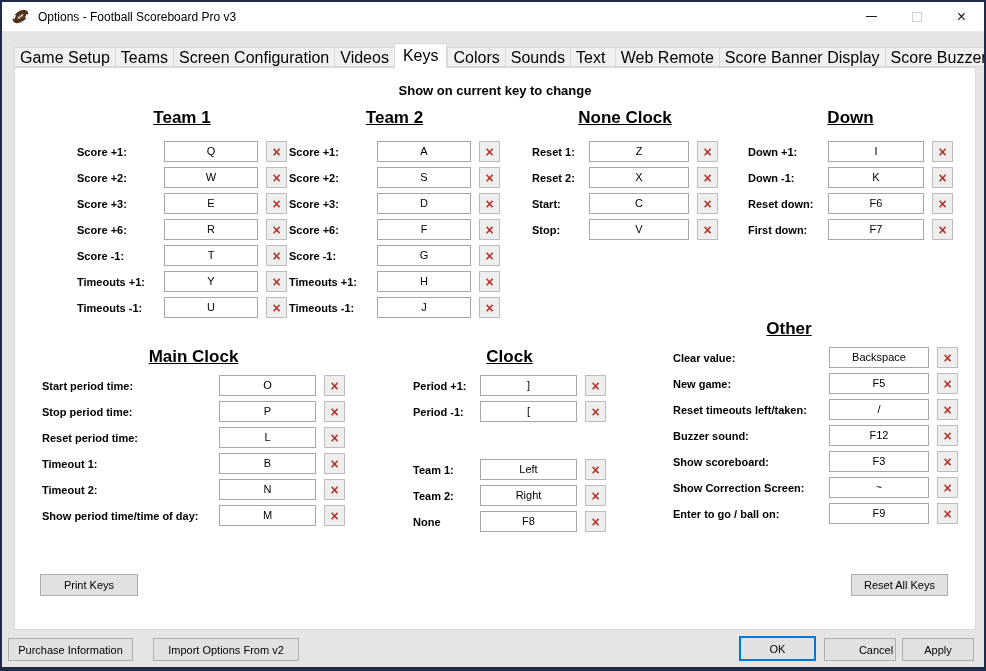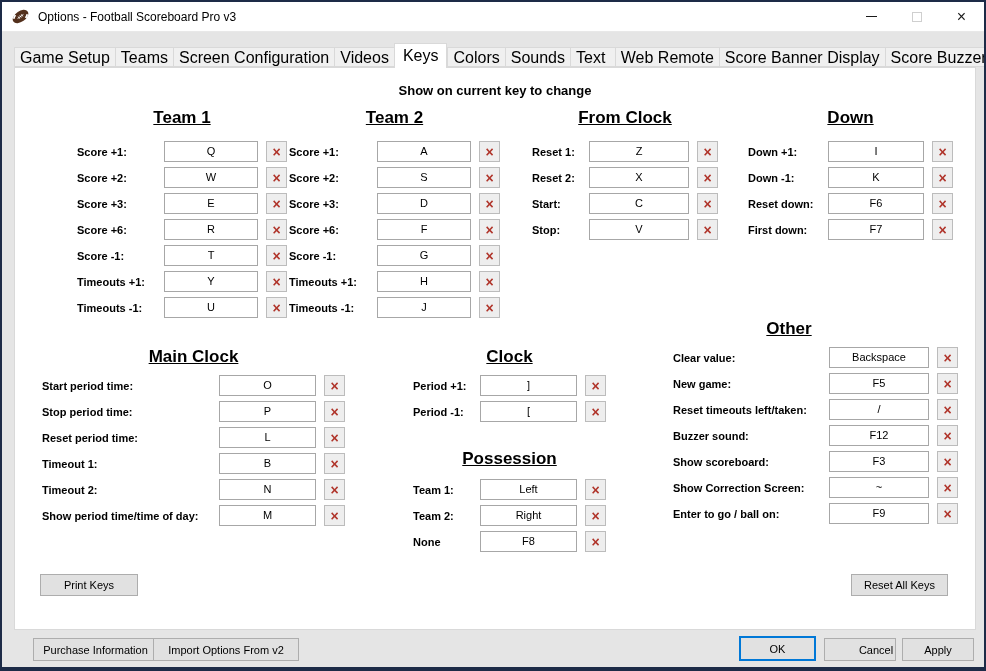--- a/index.html
+++ b/index.html
@@ -74,21 +74,21 @@
   .sec-possession .klabel{width:67px;} .sec-possession .kfield{width:97px;}
   .sec-other{left:671px; top:317px; width:285px;} .sec-other .rows{margin-top:8px;}
   .sec-other .klabel{width:156px;} .sec-other .kfield{width:100px;}
   .sec-other .sec-title{width:232px;}
   
   .btn{position:absolute; background:var(--btn-bg); border:1px solid var(--btn-border);
     font-size:11px; color:#000; text-align:center; padding:0; z-index:2;
     font-family:"Liberation Sans", sans-serif;}
   .btn-print{left:38px; top:572px; width:98px; height:22px;}
   .btn-resetall{left:849px; top:572px; width:97px; height:22px;}
-  .btn-purchase{left:6px; top:636px; width:125px; height:23px;margin-left:25px;}
+  .btn-purchase{left:6px; top:636px; width:125px; height:23px;}
   .btn-import{left:151px; top:636px; width:146px; height:23px;}
   .btn-ok{left:737px; top:634px; width:77px; height:25px; border:2px solid var(--focus-border);}
   .btn-cancel{left:822px; top:636px; width:72px; height:23px;padding-left:32px;}
   .btn-apply{left:900px; top:636px; width:72px; height:23px;}
 </style>
 </head>
 <body>
 
 <div class="window">
 
@@ -241,21 +241,21 @@
           <span class="klabel">Timeouts -1:</span>
           <span class="kfield">J</span>
           <button class="kx">
             <span>×</span>
           </button>
         </div>
       </div>
   </div>
 
   <div class="sec sec-playclock">
-    <div class="sec-title">From Clock</div>
+    <div class="sec-title">None Clock</div>
     <div class="rows">
         <div class="krow">
           <span class="klabel">Reset 1:</span>
           <span class="kfield">Z</span>
           <button class="kx">
             <span>×</span>
           </button>
         </div>
         <div class="krow">
           <span class="klabel">Reset 2:</span>
@@ -377,21 +377,20 @@
           <span class="klabel">Period -1:</span>
           <span class="kfield">[</span>
           <button class="kx">
             <span>×</span>
           </button>
         </div>
       </div>
   </div>
 
   <div class="sec sec-possession">
-    <div class="sec-title">Possession</div>
     <div class="rows">
         <div class="krow">
           <span class="klabel">Team 1:</span>
           <span class="kfield">Left</span>
           <button class="kx">
             <span>×</span>
           </button>
         </div>
         <div class="krow">
           <span class="klabel">Team 2:</span>

